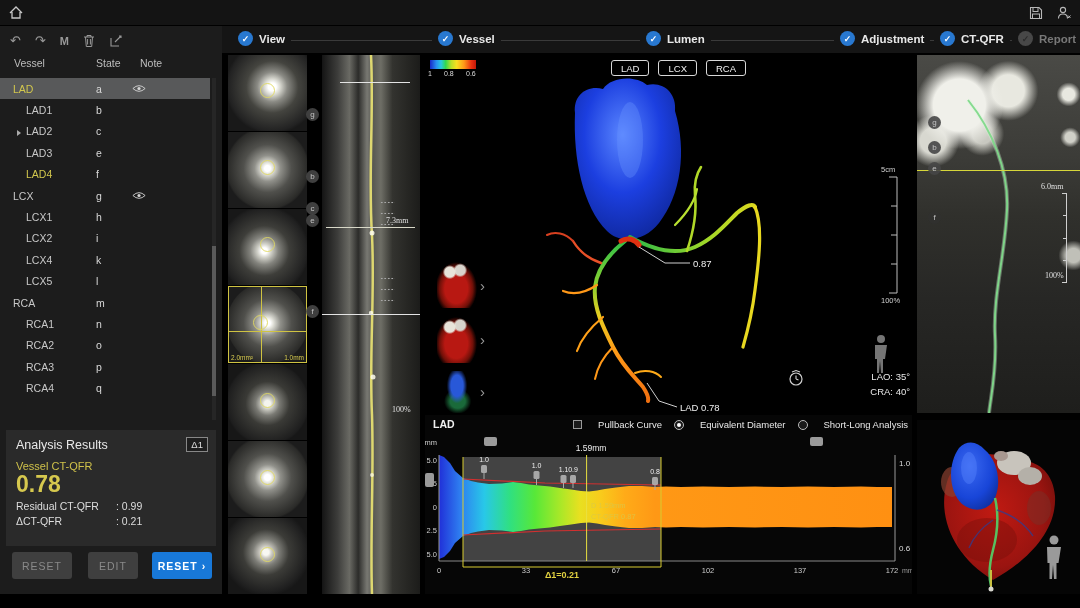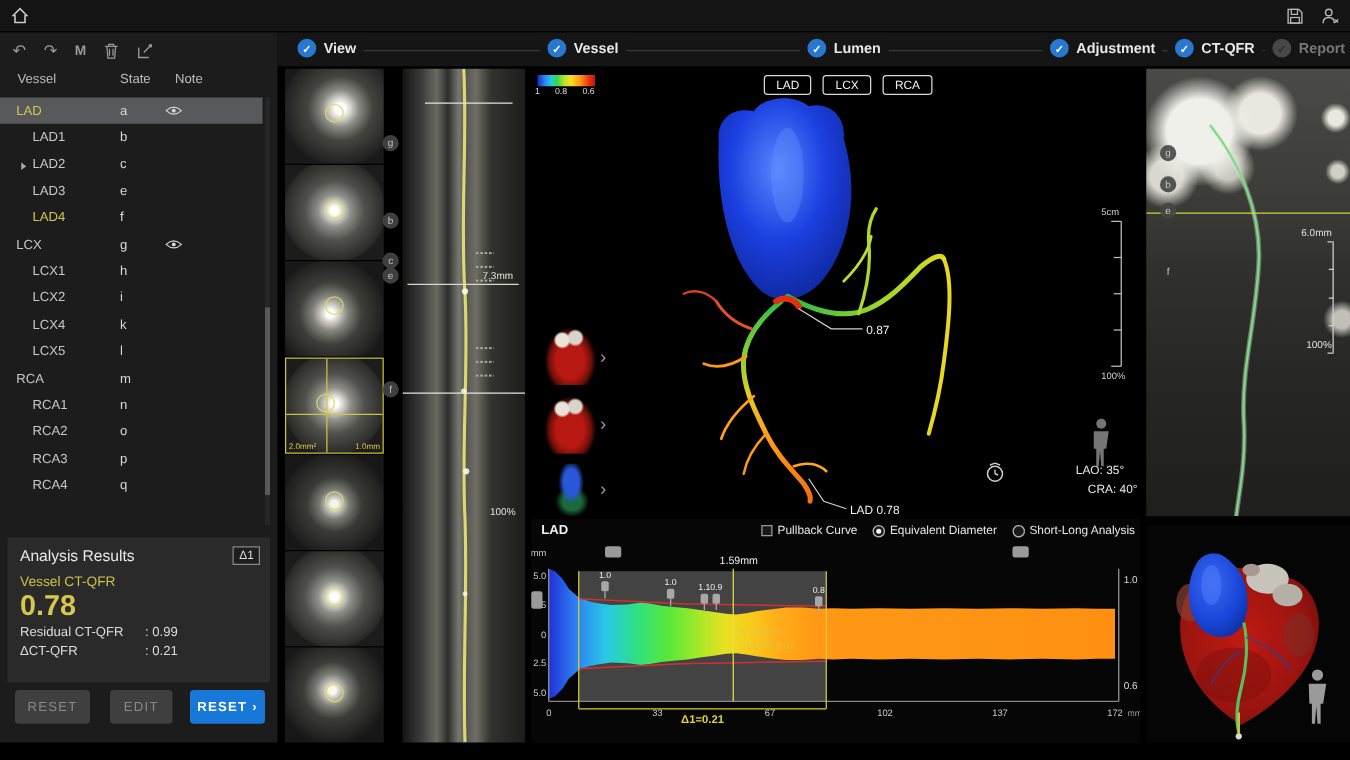--- a/index.html
+++ b/index.html
@@ -68,21 +68,21 @@
   .xs-cell.sel .xs-ring{left:42%;top:48%;}
   .xs-lab{position:absolute;bottom:1px;font-size:6.5px;color:#d8cc50;z-index:3;}
   
   .mk{position:absolute;width:13px;height:13px;border-radius:50%;background:rgba(70,70,70,.9);color:#c4c4c4;
       font-size:8px;display:flex;align-items:center;justify-content:center;z-index:4;}
   
   #straight{left:322px;top:55px;width:98px;height:539px;overflow:hidden;background:
      linear-gradient(90deg,#141414 0,#3d3d3b 16%,#6a6a64 28%,#2c2c2a 37%,#787872 46%,#585852 52%,#6e6e66 60%,#33332f 72%,#1c1c1a 100%);}
   .hline{position:absolute;background:#e4e4e4;height:1px;}
   .dots{position:absolute;width:15px;background-image:radial-gradient(circle,#a8a8a8 0.8px,transparent 1.1px);background-size:3.5px 11px;}
-  .tinytext{position:absolute;color:#e0e0e0;font-size:8px;}
+  .tinytext{position:absolute;color:#e0e0e0;font-size:8px;font-family:Liberation Serif, serif;}
   
   #view3d{left:425px;top:55px;width:487px;height:358px;background:#000;}
   #colorbar{position:absolute;left:5px;top:5px;width:46px;height:9px;
      background:linear-gradient(90deg,#1828c8 0%,#2890f0 14%,#28c8e0 24%,#30d850 34%,#b8e028 46%,#f8e020 58%,#ff9818 74%,#e83010 90%,#c01808 100%);}
   .cb-tick{position:absolute;top:15px;color:#ddd;font-size:7px;}
   #vbtns{position:absolute;left:186px;top:5px;display:flex;gap:9px;}
   .vbtn{border:1px solid #d8d8d8;border-radius:3px;color:#f0f0f0;font-size:9.5px;padding:1.5px 9px;background:rgba(0,0,0,.3);cursor:pointer;}
   .heart-thumb{position:absolute;width:40px;height:46px;cursor:pointer;background:
      radial-gradient(circle at 32% 22%, #e8e4da 0 5px, rgba(0,0,0,0) 7px),
      radial-gradient(circle at 58% 18%, #d8d4cc 0 5px, rgba(0,0,0,0) 7px),
@@ -103,21 +103,21 @@
      radial-gradient(circle at 94% 23%, #d0d0c8 0 5px, rgba(0,0,0,0) 10px),
      radial-gradient(circle at 96% 56%, #c0c0b8 0 7px, rgba(0,0,0,0) 15px),
      linear-gradient(180deg,#4a4a46 0%,#3c3c38 28%,#30302c 45%,#272725 68%,#1e1e1c 100%);}
   #cu-yline{position:absolute;left:0;top:115px;width:163px;height:1px;background:#d6d63a;}
   .ruler-v{position:absolute;width:1px;background:#cfcfcf;}
   .ruler-tick{position:absolute;width:4px;height:1px;background:#cfcfcf;}
   
   #chartpanel{left:425px;top:415px;width:487px;height:179px;background:#060606;}
   #chart-vessel{position:absolute;left:8px;top:3px;color:#f0f0f0;font-size:10.5px;font-weight:bold;z-index:3;}
   #chart-controls{position:absolute;right:4px;top:4px;display:flex;gap:12px;align-items:center;z-index:3;}
-  .ctl{display:flex;align-items:center;gap:4px;color:#e8e8e8;font-size:9.5px;cursor:pointer;}
+  .ctl{display:flex;align-items:center;gap:16px;color:#e8e8e8;font-size:9.5px;cursor:pointer;}
   .cbox{width:9px;height:9px;border:1px solid #999;background:#1a1a1a;}
   .rad{width:10px;height:10px;border:1px solid #bbb;border-radius:50%;background:#1a1a1a;position:relative;}
   .rad.on::after{content:"";position:absolute;left:2px;top:2px;width:4px;height:4px;border-radius:50%;background:#fff;}
   .slider-h{position:absolute;width:13px;height:9px;background:#9a9a9a;border-radius:2px;z-index:3;cursor:pointer;}
   #chart-svg{position:absolute;left:0;top:0;}
   
   #heart3d{left:917px;top:420px;width:163px;height:174px;background:#050505;}
   svg text{font-family:"Liberation Sans",sans-serif;}
 </style>
 </head>
@@ -407,21 +407,21 @@
     <div class="heart-thumb" style="left:12px;top:262px;"></div>
     <span class="chev" style="left:55px;top:276px;">›</span>
     <div class="heart-thumb blue" style="left:15px;top:316px;width:34px;height:42px;"></div>
     <span class="chev" style="left:55px;top:328px;">›</span>
 
     <svg width="18" height="18" style="position:absolute;left:362px;top:314px;" viewBox="0 0 18 18">
       <circle cx="9" cy="10" r="6" fill="none" stroke="#cfcfcf" stroke-width="1.2"></circle>
       <path d="M9 10 L9 6.5 M9 10 L11.5 11" stroke="#cfcfcf" stroke-width="1.1"></path>
       <path d="M5 3 L9 1.5 L13 3" fill="none" stroke="#cfcfcf" stroke-width="1.1"></path>
     </svg>
-    <div class="o-text" style="left:425px;top:316px;text-align:center;">LAO: 35°</div>
+    <div class="o-text" style="left:425px;top:316px;">LAO: 35°</div>
     <div class="o-text" style="left:425px;top:331px;">CRA: 40°</div>
     <span class="scale-text" style="left:456px;top:110px;">5cm</span>
     <span class="scale-text" style="left:456px;top:241px;">100%</span>
   </div>
 
   <div class="abs" id="curved">
     <svg width="163" height="358" style="position:absolute;left:0;top:0;">
       <path d="M51,45 C75,75 92,115 90,155 C88,200 76,240 78,280 C80,315 74,340 72,358" fill="none" stroke="#d8f5d8" stroke-width="4" opacity="0.35"></path>
       <path d="M51,45 C75,75 92,115 90,155 C88,200 76,240 78,280 C80,315 74,340 72,358" fill="none" stroke="#7fd98a" stroke-width="2" opacity="0.95"></path>
     </svg>

